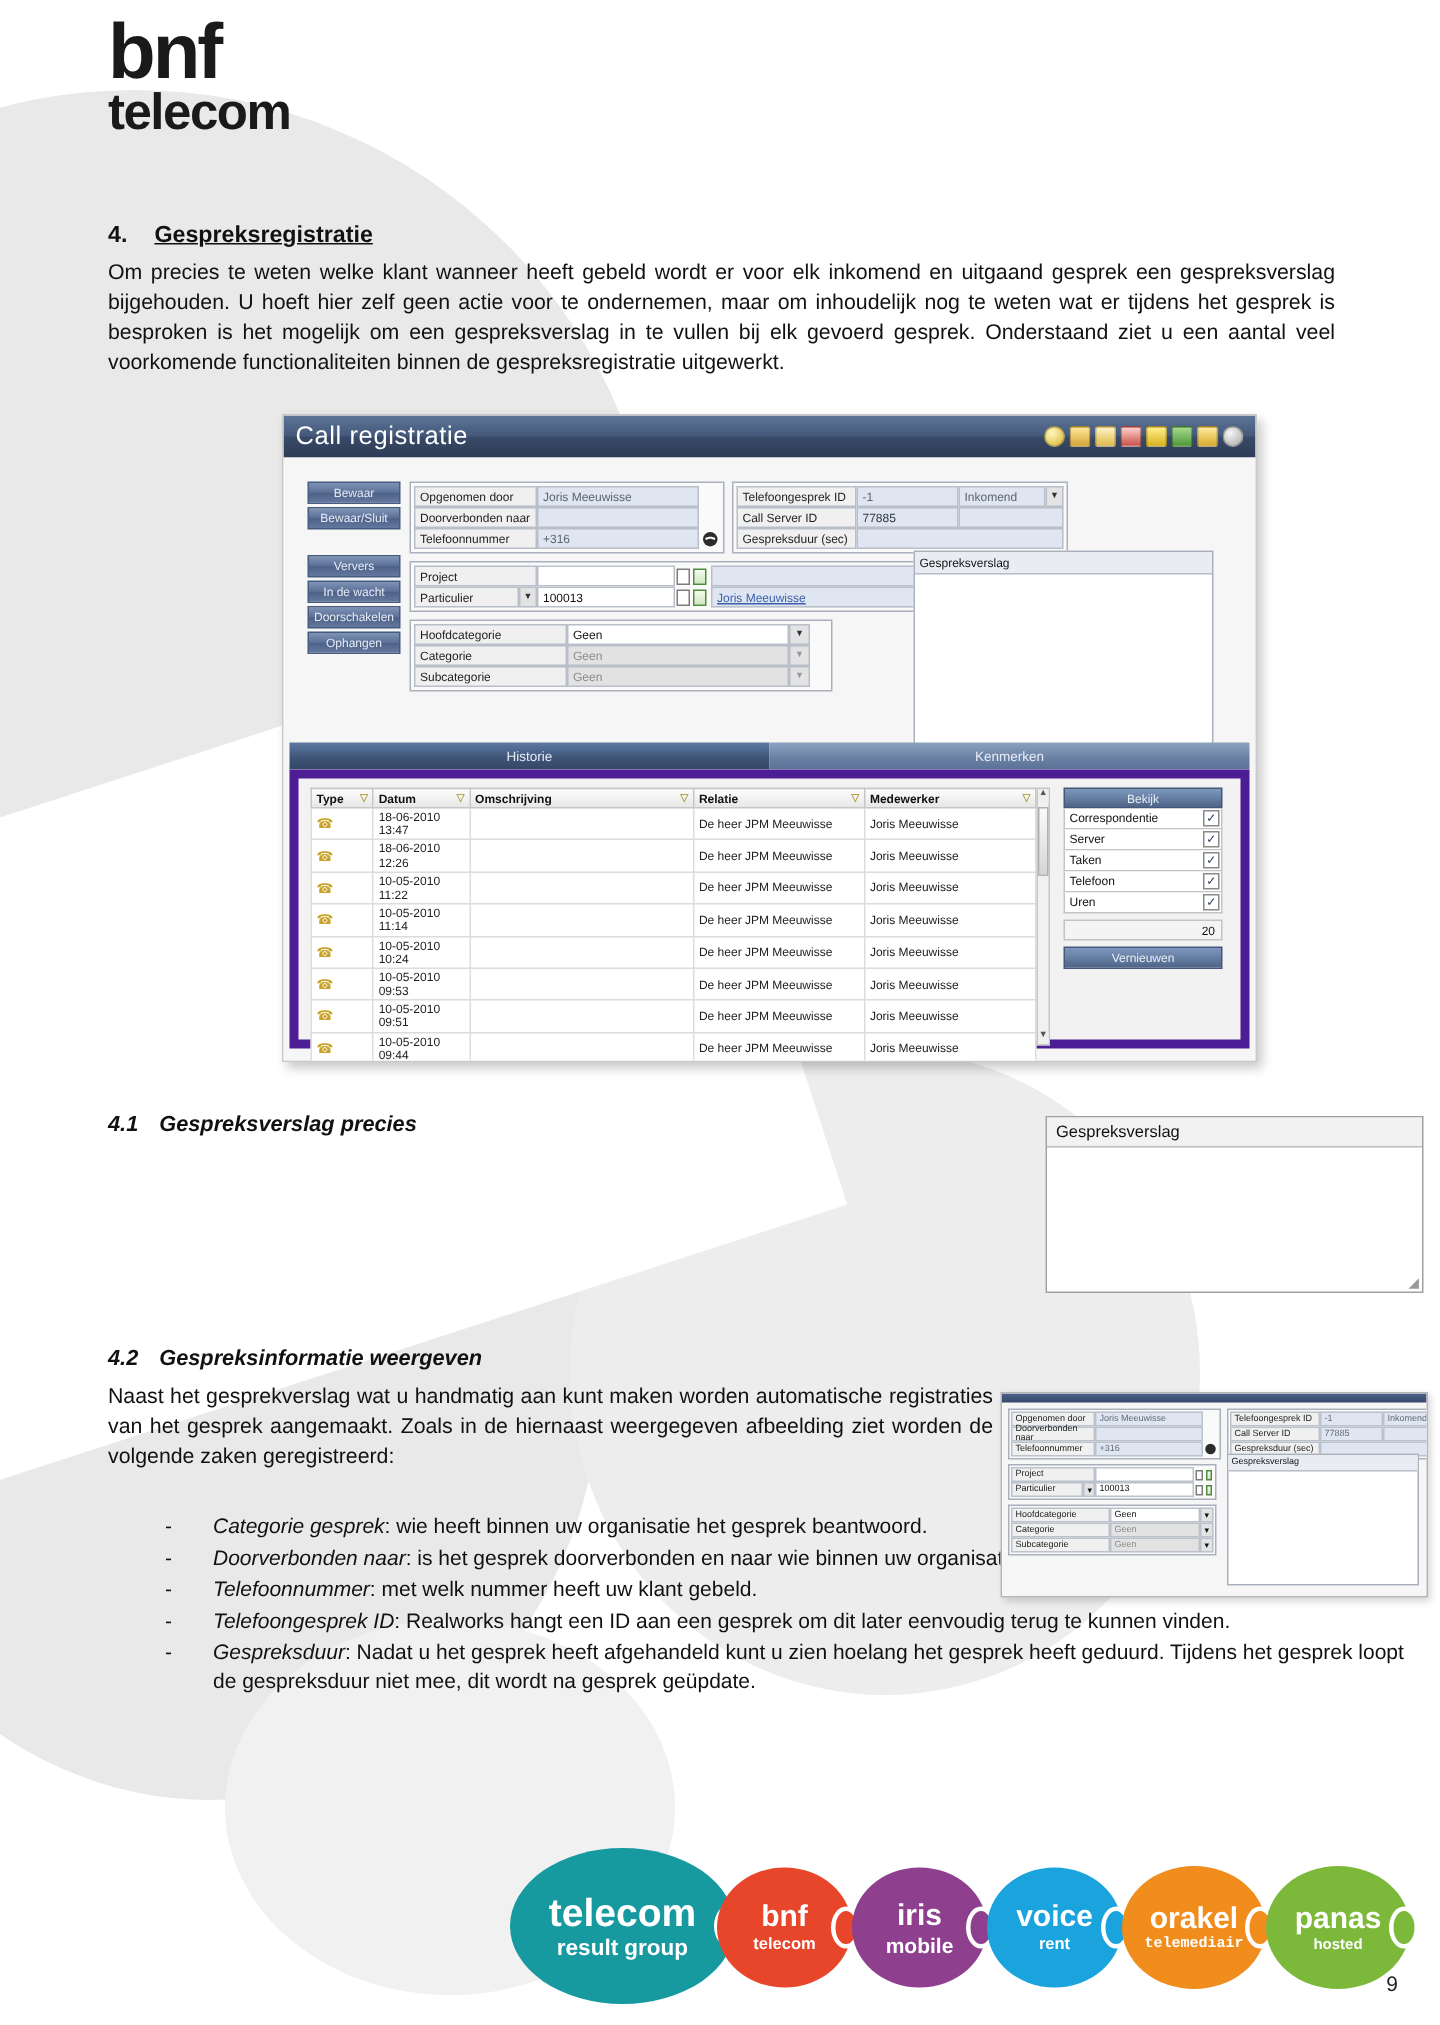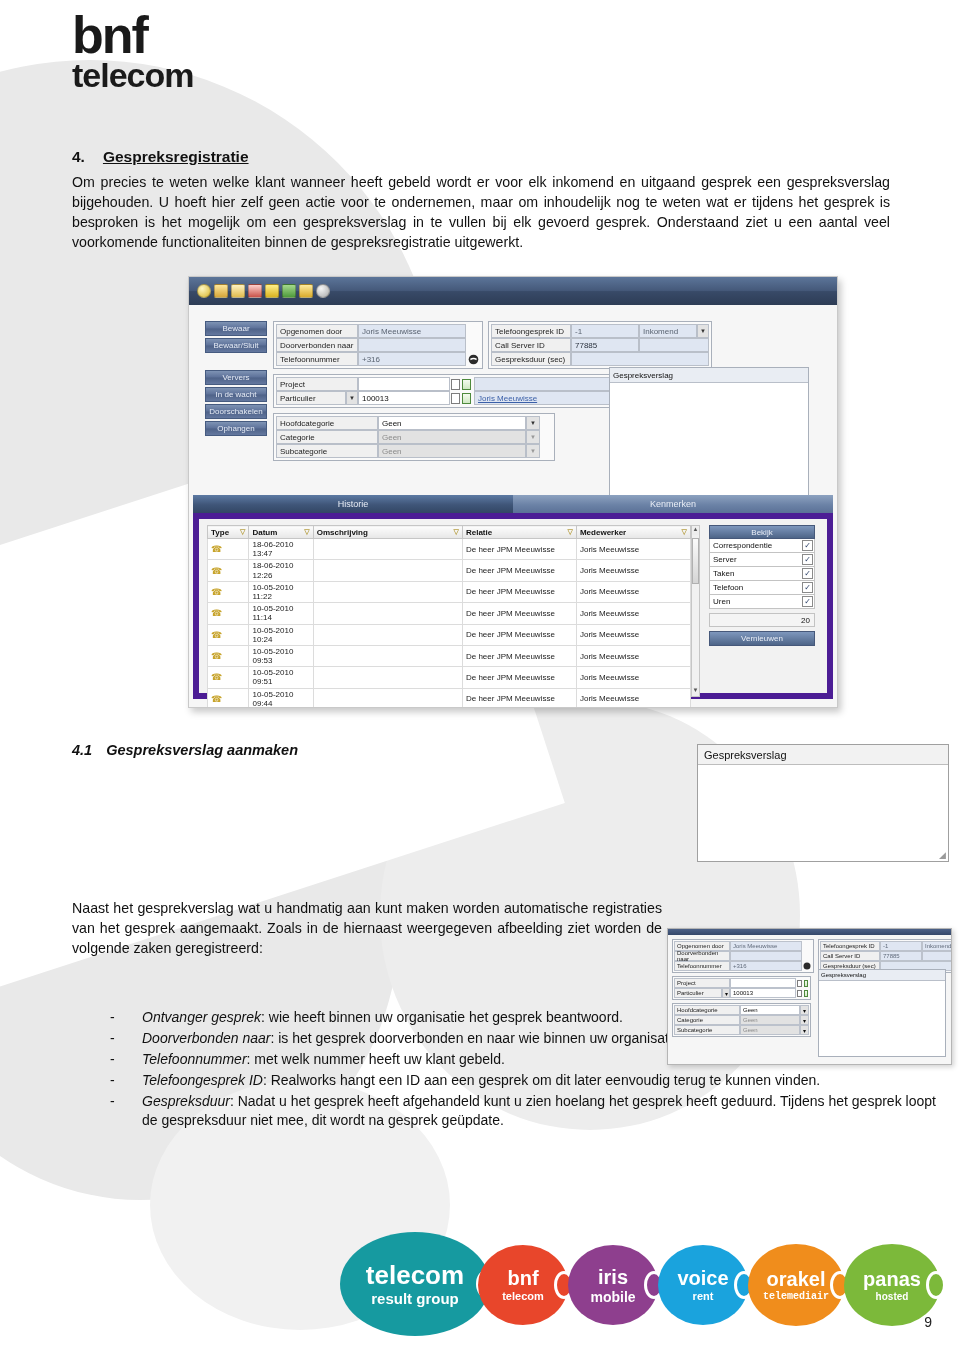--- a/index.html
+++ b/index.html
@@ -190,20 +190,21 @@
   <div class="content">
     <h2 class="sec">
       <span class="num">4.</span>
       <span class="ttl">Gespreksregistratie</span>
     </h2>
     <p class="body">Om precies te weten welke klant wanneer heeft gebeld wordt er voor elk inkomend en uitgaand gesprek een gespreksverslag bijgehouden. U hoeft hier zelf geen actie voor te ondernemen, maar om inhoudelijk nog te weten wat er tijdens het gesprek is besproken is het mogelijk om een gespreksverslag in te vullen bij elk gevoerd gesprek. Onderstaand ziet u een aantal veel voorkomende functionaliteiten binnen de gespreksregistratie uitgewerkt.</p>
   </div>
 
   <div class="shot">
     <div class="shot-title">
+      <span class="tname">Call registratie</span>
       <span class="tbar">
         <span class="ticon ti1"></span>
         <span class="ticon ti2"></span>
         <span class="ticon ti3"></span>
         <span class="ticon ti4"></span>
         <span class="ticon ti5"></span>
         <span class="ticon ti6"></span>
         <span class="ticon ti7"></span>
         <span class="ticon ti8"></span>
       </span>
@@ -434,38 +435,42 @@
           <div class="num">20</div>
           <div class="ref">Vernieuwen</div>
         </div>
       </div>
     </div>
   </div>
 
   <div class="s41">
     <h3 class="sub">
       <span>4.1</span>
-      <span>Gespreksverslag aanmaken</span>
+      <span>Gespreksverslag precies</span>
     </h3>
   </div>
 
   <div class="gvbox">
     <div class="gh">Gespreksverslag</div>
     <div style="height:96px"></div>
     <span class="res">◢</span>
   </div>
 
   <div class="s42">
+    <h3 class="sub">
+      <span>4.2</span>
+      <span>Gespreksinformatie weergeven</span>
+    </h3>
     <p class="body">Naast het gesprekverslag wat u handmatig aan kunt maken worden automatische registraties van het gesprek aangemaakt. Zoals in de hiernaast weergegeven afbeelding ziet worden de volgende zaken geregistreerd:</p>
   </div>
 
   <div class="bullets" id="bullet-list">
       <div class="bi" style="width: 575px;">
         <span class="dash">-</span>
-        <span class="bt"><em>Ontvanger gesprek</em>: wie heeft binnen uw organisatie het gesprek beantwoord.</span>
+        <span class="bt"><em>Categorie gesprek</em>: wie heeft binnen uw organisatie het gesprek beantwoord.</span>
       </div>
       <div class="bi" style="width: 575px;">
         <span class="dash">-</span>
         <span class="bt"><em>Doorverbonden naar</em>: is het gesprek doorverbonden en naar wie binnen uw organisatie.</span>
       </div>
       <div class="bi" style="width: 575px;">
         <span class="dash">-</span>
         <span class="bt nj"><em>Telefoonnummer</em>: met welk nummer heeft uw klant gebeld.</span>
       </div>
       <div class="bi">

